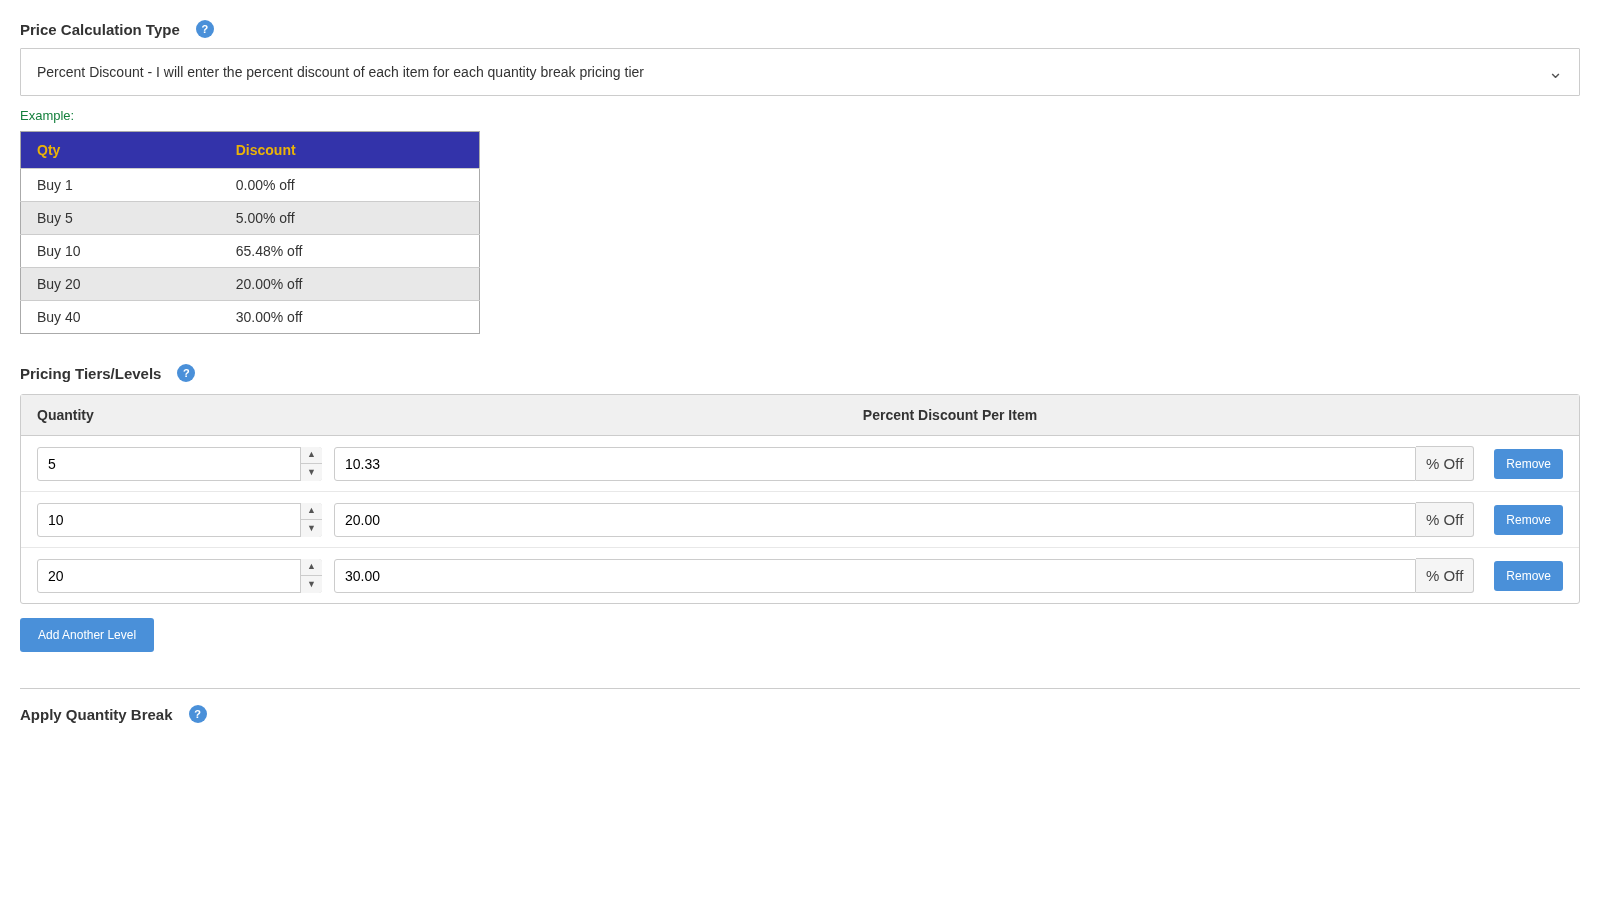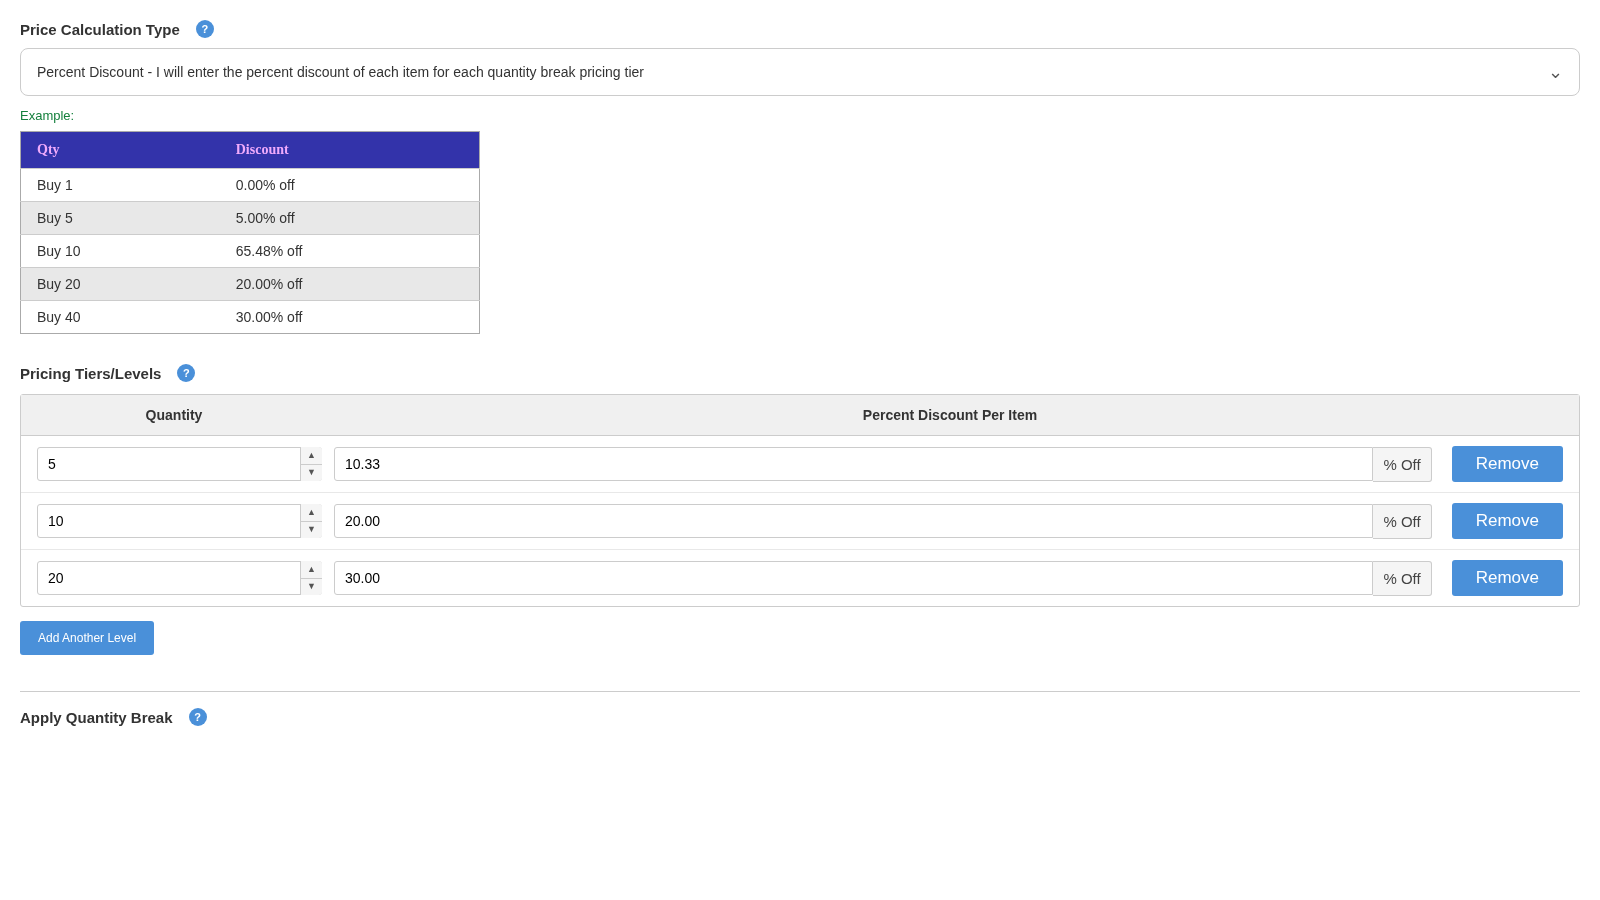--- a/index.html
+++ b/index.html
@@ -29,21 +29,21 @@
       border-radius: 50%;
       background: #4a90d9;
       color: #fff;
       font-size: 11px;
       font-weight: bold;
       cursor: pointer;
     }
 
     .dropdown-container {
       border: 1px solid #ccc;
-      border-radius: 8px;
+      border-radius: 1px;
       padding: 12px 16px;
       display: flex;
       align-items: center;
       justify-content: space-between;
       cursor: pointer;
       background: #fff;
       margin-bottom: 12px;
     }
     .dropdown-container .chevron {
       font-size: 18px;
@@ -58,22 +58,21 @@
 
     
     .example-table {
       border-collapse: collapse;
       width: 460px;
       margin-bottom: 30px;
       border: 1px solid #aaa;
     }
     .example-table thead tr {
       background: #3333aa;
-      color: #f0abfc;
-      font-family: Liberation Serif, serif;
+      color: #eab308;
     }
     .example-table thead th {
       padding: 10px 16px;
       text-align: left;
       font-weight: bold;
     }
     .example-table tbody tr:nth-child(odd) {
       background: #fff;
     }
     .example-table tbody tr:nth-child(even) {
@@ -95,23 +94,22 @@
       margin-bottom: 14px;
     }
     .tiers-header {
       background: #f0f0f0;
       display: flex;
       border-bottom: 1px solid #ccc;
       padding: 12px 0;
     }
     .tiers-header .col-qty {
       width: 300px;
-      text-align: center;
-      font-weight: bold;
-      padding-left: 6px;
+      font-weight: bold;
+      padding-left: 16px;
     }
     .tiers-header .col-discount {
       flex: 1;
       text-align: center;
       font-weight: bold;
     }
     .tier-row {
       display: flex;
       align-items: center;
       padding: 10px 16px;
@@ -182,23 +180,23 @@
       font-size: 15px;
       color: #444;
       white-space: nowrap;
     }
 
     .remove-btn {
       background: #4a90d9;
       color: #fff;
       border: none;
       border-radius: 3px;
-      padding: 8px 24px;
-      cursor: pointer;
-      font-size: 17px;
+      padding: 8px 12px;
+      cursor: pointer;
+      font-size: 12px;
       white-space: nowrap;
       margin-left: 8px;
     }
 
     .add-level-btn {
       background: #4a90d9;
       color: #fff;
       border: none;
       border-radius: 3px;
       padding: 10px 18px;

